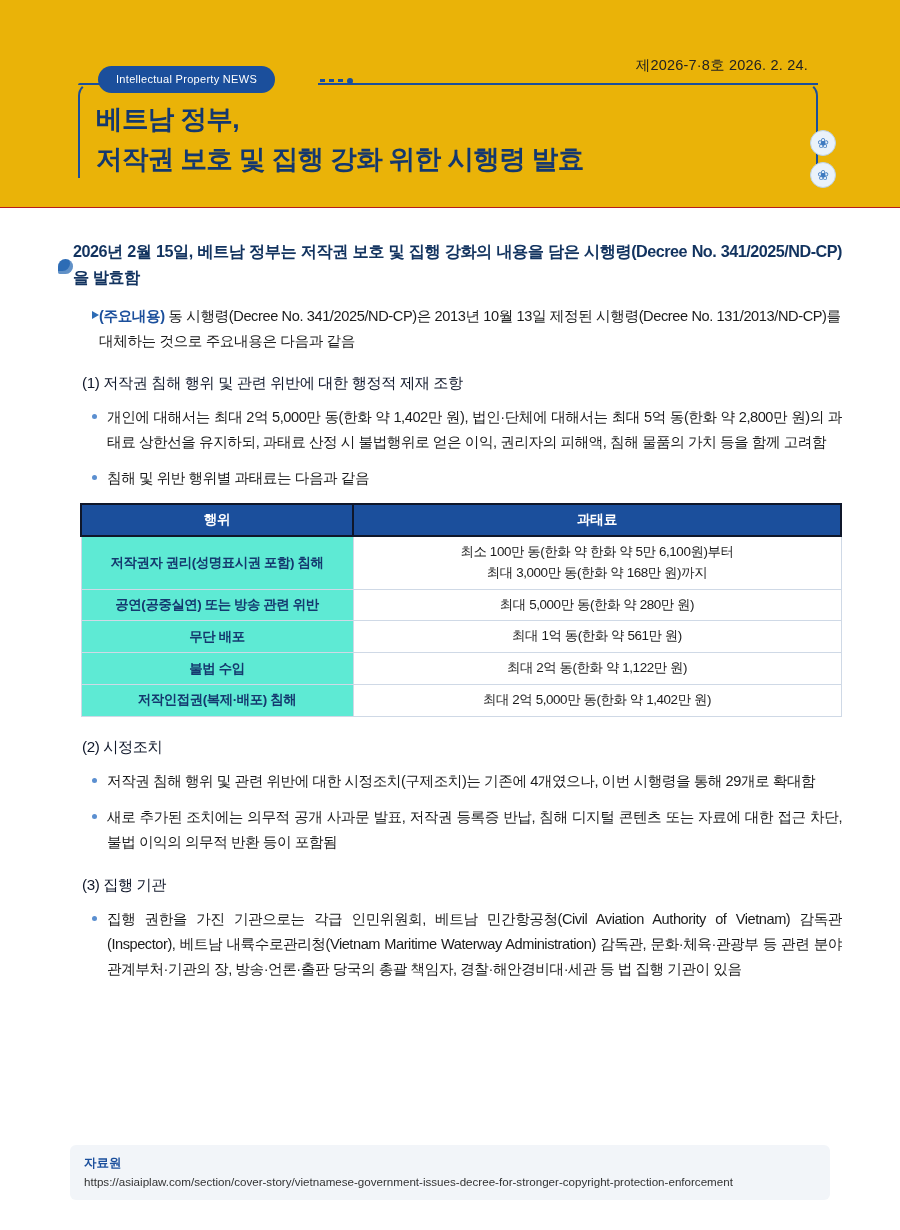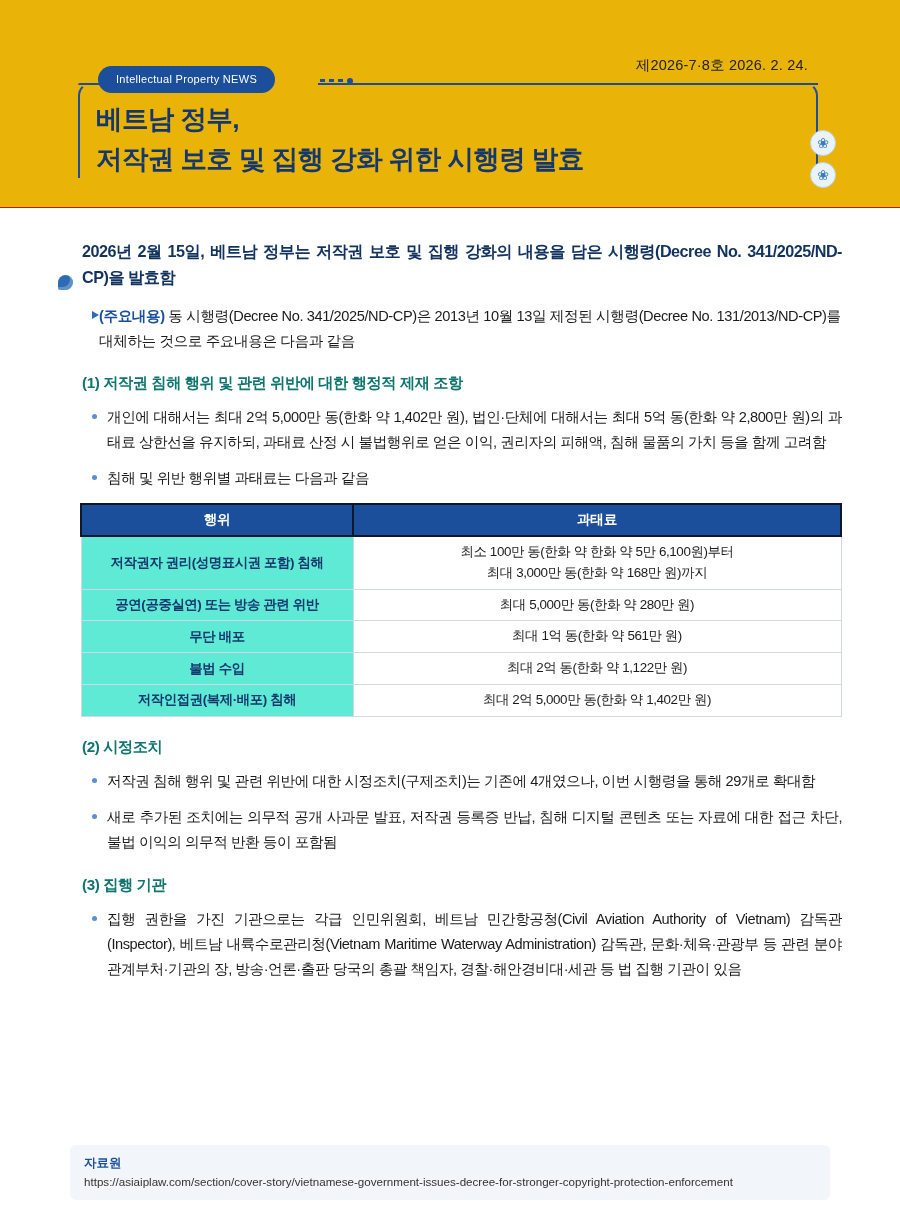--- a/index.html
+++ b/index.html
@@ -104,22 +104,21 @@
   .flower.f1 { top: 130px; }
   .flower.f2 { top: 162px; }
 
   
   .content {
     padding: 24px 58px 0 58px;
   }
 
   .lead {
     display: flex;
-    align-items: flex-end;
-    gap: 9px;
+    align-items: center;
     margin-top: 6px;
   }
   .lead-icon {
     flex: 0 0 auto;
     width: 15px; height: 15px;
     margin-top: 5px;
     border-radius: 50% 50% 50% 2px;
     background: #2d6cb5;
     box-shadow: inset -3px -3px 0 rgba(255,255,255,0.25);
   }
@@ -150,22 +149,22 @@
     font-size: 14.6px;
     color: #1b1b1b;
     line-height: 1.66;
     letter-spacing: -0.4px;
   }
   .sub-text b { color: #1b4f9c; }
 
   .section-head {
     margin: 20px 0 10px 24px;
     font-size: 15.2px;
-    font-weight: bold;
-    color: #0f766e;
+    font-weight: normal;
+    color: #0f172a;
     letter-spacing: -0.4px;
   }
 
   .bullet {
     margin: 11px 0 0 34px;
     display: flex;
     gap: 10px;
     align-items: flex-start;
   }
   .dot-sq {

